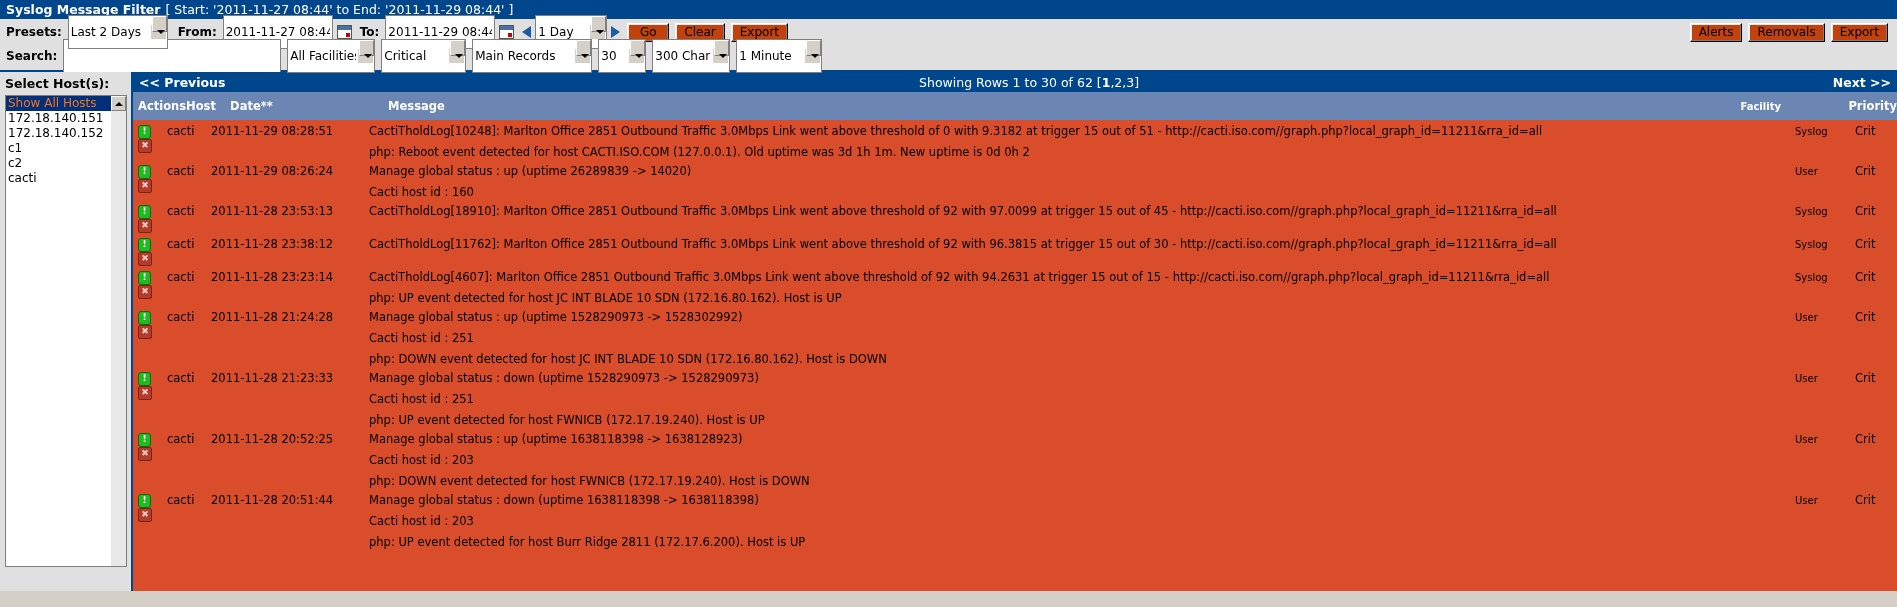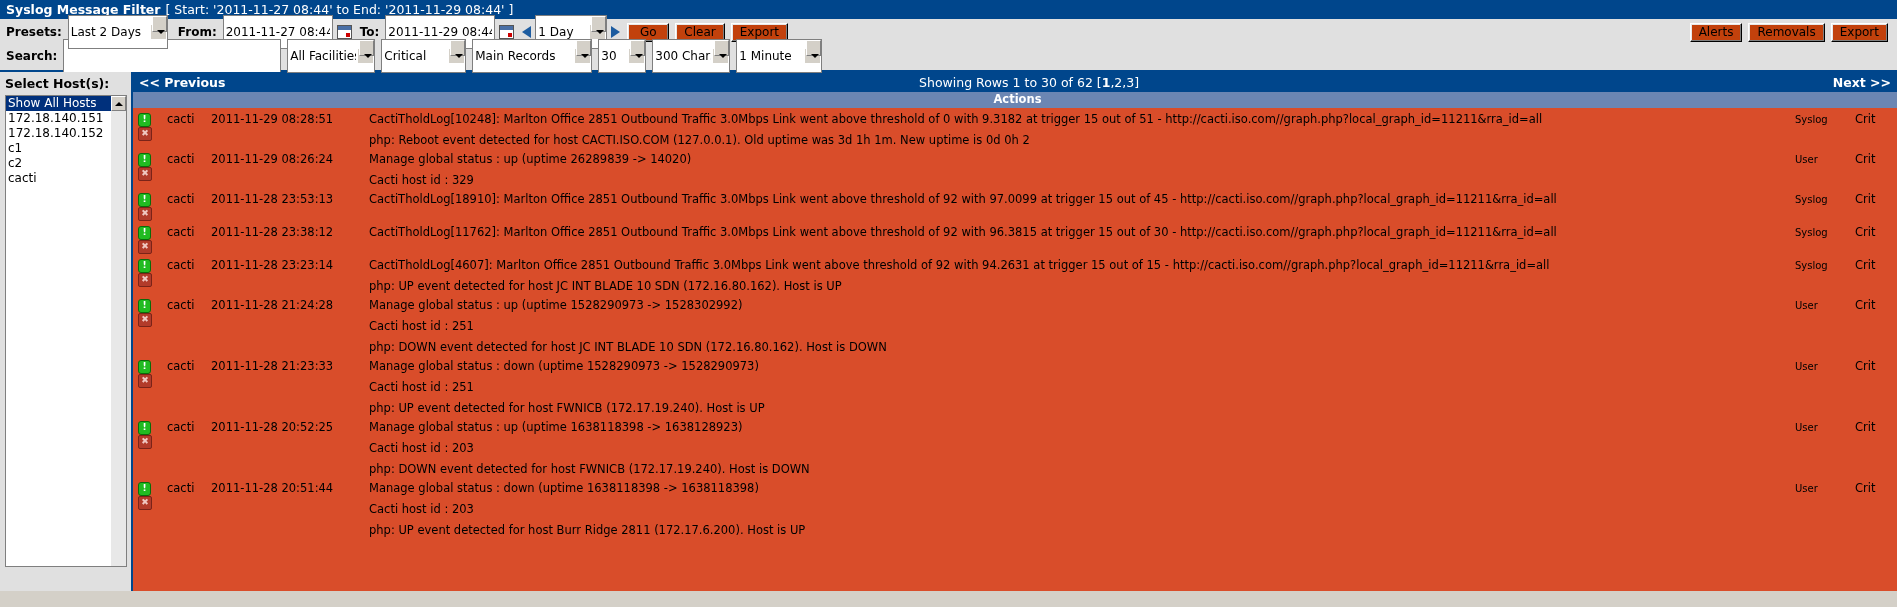--- a/index.html
+++ b/index.html
@@ -93,21 +93,21 @@
     padding:4px 4px 0 5px;
   }
   .hostpanel h3{margin:0 0 4px 0;font-size:12.5px;font-weight:bold;}
   .hostlist{
     border:1px solid #7f7f7f;background:#fff;
     height:472px;box-sizing:border-box;position:relative;
     overflow:hidden;
   }
   .hostlist ul{list-style:none;margin:0;padding:0;}
   .hostlist li{font-size:12px;line-height:15px;padding:0 2px;white-space:nowrap;}
-  .hostlist li.sel{background:#00307c;color:#ffffff;}
+  .hostlist li.sel{background:#00307c;color:#f97316;}
   .sbtrack{position:absolute;top:0;right:0;width:15px;bottom:0;background:#e8e8e8;}
   .sbbtn{
     position:absolute;top:0;right:0;width:15px;height:15px;
     background:#d4d0c8;border:1px solid #fff;
     border-right-color:#808080;border-bottom-color:#808080;box-sizing:border-box;
   }
   .sbbtn:after{
     content:"";position:absolute;left:50%;top:50%;margin:-2px 0 0 -4px;
     width:0;height:0;border-left:4px solid transparent;border-right:4px solid transparent;
     border-bottom:4px solid #000;
@@ -117,22 +117,22 @@
   .results{flex:1;min-width:0;display:flex;flex-direction:column;background:#d94d2a;}
   .navbar{
     height:20px;background:#00468c;color:#fff;display:flex;align-items:center;
     font-size:12.5px;font-weight:bold;padding:0 6px;box-sizing:border-box;
   }
   .navbar .mid{flex:1;text-align:center;font-weight:normal;}
   .navbar .mid b{font-weight:bold;}
   .navbar a{color:#fff;text-decoration:none;cursor:pointer;}
 
   .hdrrow{
-    height:16px;background:#6b86b3;color:#fff;font-weight:bold;font-size:11.5px;
-    display:flex;align-items:center;flex-direction:column;
+    height:28px;background:#6b86b3;color:#fff;font-weight:bold;font-size:11.5px;
+    display:flex;align-items:center;
   }
   .hdrrow .c{white-space:nowrap;}
 
   .tbl{flex:1;overflow:hidden;background:#d94d2a;}
   .row{display:flex;align-items:flex-start;}
   .c-act{flex:0 0 34px;padding-left:5px;box-sizing:border-box;}
   .c-host{flex:0 0 44px;font-size:11.5px;}
   .c-date{flex:0 0 158px;font-size:11.5px;}
   .c-msg{flex:1;min-width:0;font-size:11.5px;}
   .c-fac{flex:0 0 60px;font-size:10px;}
@@ -314,21 +314,21 @@
           </div>
           <div class="c-fac rowtop">Syslog</div>
           <div class="c-pri rowtop">Crit</div>
         </div>
         <div class="row rowpad">
           <div class="c-act"><span class="ico ico-alert">!</span><span class="ico ico-del">✖</span></div>
           <div class="c-host rowtop">cacti</div>
           <div class="c-date rowtop">2011-11-29 08:26:24</div>
           <div class="c-msg">
             <div class="msgline">Manage global status : up (uptime 26289839 -&gt; 14020)</div>
-            <div class="msgline gap">Cacti host id : 329</div>
+            <div class="msgline gap">Cacti host id : 160</div>
           </div>
           <div class="c-fac rowtop">User</div>
           <div class="c-pri rowtop">Crit</div>
         </div>
         <div class="row rowpad">
           <div class="c-act"><span class="ico ico-alert">!</span><span class="ico ico-del">✖</span></div>
           <div class="c-host rowtop">cacti</div>
           <div class="c-date rowtop">2011-11-28 23:53:13</div>
           <div class="c-msg">
             <div class="msgline">CactiTholdLog[18910]: Marlton Office 2851 Outbound Traffic 3.0Mbps Link went above threshold of 92 with 97.0099 at trigger 15 out of 45 - http://cacti.iso.com//graph.php?local_graph_id=11211&amp;rra_id=all</div>

